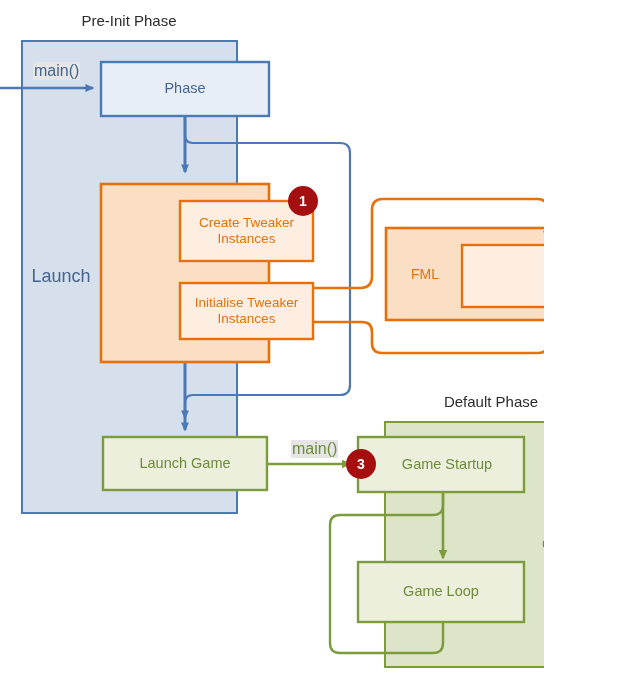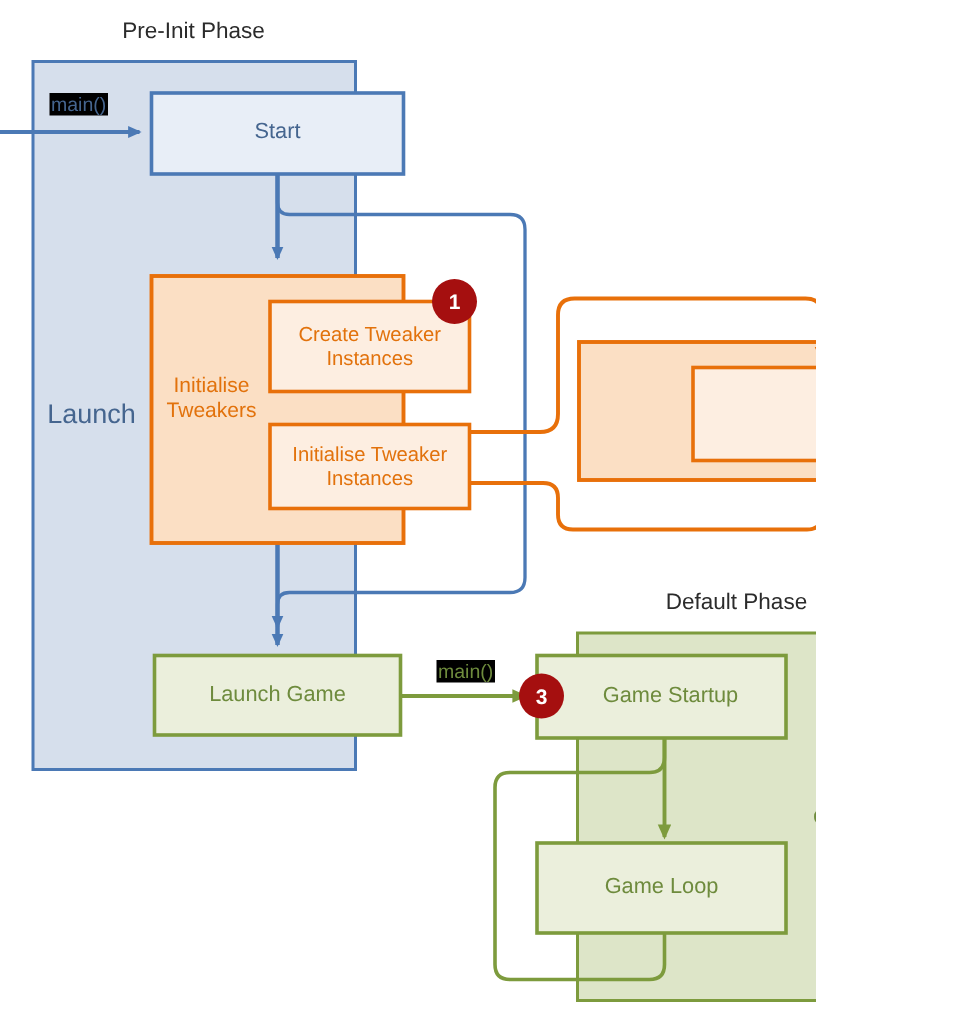--- a/index.html
+++ b/index.html
@@ -37,22 +37,22 @@
   }
   .phase-title {
     position: absolute;
     font-size: 15px;
     color: #2b2b2b;
     text-align: center;
     width: 240px;
   }
   .edge-label {
     position: absolute;
-    font-size: 13px;
-    background: #000000;
+    font-size: 16px;
+    background: #e5e5e5;
     padding: 0 1px;
   }
   .badge {
     position: absolute;
     width: 30px;
     height: 30px;
     border-radius: 50%;
     background: #a50f0f;
     color: #ffffff;
     font-size: 14px;
@@ -127,27 +127,26 @@
 
     <rect x="358" y="562" width="166" height="60" fill="#ebefdc" stroke="#7d9b3d" stroke-width="2.4"></rect>
   </svg>
 
   <div class="phase-title" style="left:9px; top:12px;">Pre-Init Phase</div>
 
   <div class="phase-title" style="left:371px; top:393px;">Default Phase</div>
 
   <div class="node-label blue-text" style="left:25px; top:263px; width:72px; height:28px; font-size:18px;">Launch</div>
 
-  <div class="node-label orange-text" style="left:104px; top:244px; width:74px; height:42px; font-size:14px;">Initialise
-Tweakers</div>
 
+  <div class="node-label orange-text" style="left:390px; top:260px; width:70px; height:28px; font-size:14px;">FML</div>
 
   <div class="node-label green-text" style="left:528px; top:531px; width:66px; height:26px; font-size:14px;">Game</div>
 
-  <div class="node-label blue-text" style="left:101px; top:62px; width:168px; height:54px; font-size:14.5px;">Start</div>
+  <div class="node-label blue-text" style="left:101px; top:62px; width:168px; height:54px; font-size:14.5px;">Phase</div>
 
   <div class="node-label orange-text" style="left:180px; top:201px; width:133px; height:60px; font-size:13.5px;">Create Tweaker
 Instances</div>
 
   <div class="node-label orange-text" style="left:179px; top:283px; width:135px; height:56px; font-size:13.5px;">Initialise Tweaker
 Instances</div>
 
 
   <div class="node-label green-text" style="left:103px; top:437px; width:164px; height:53px; font-size:14.5px;">Launch Game</div>
 

